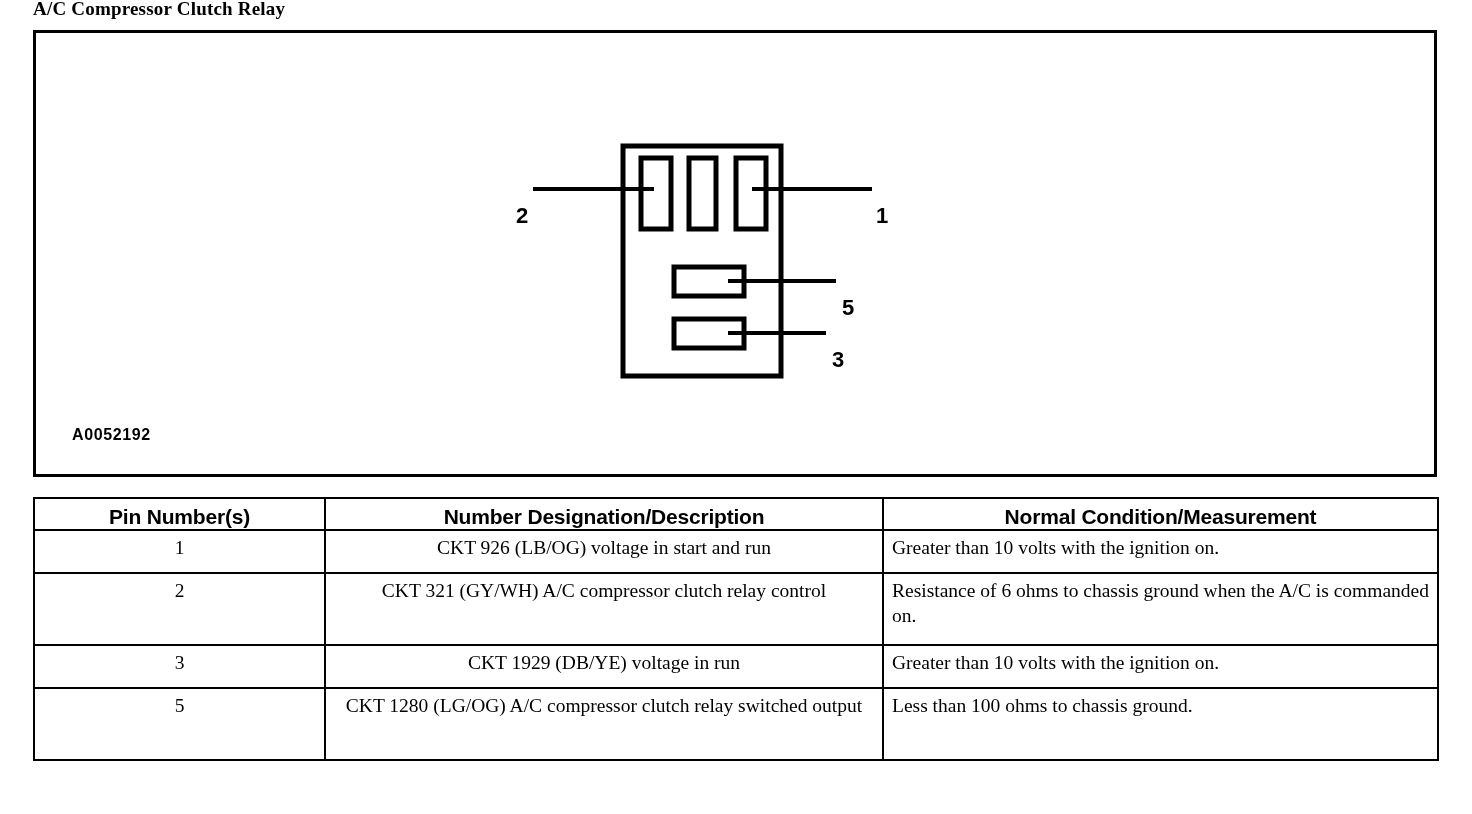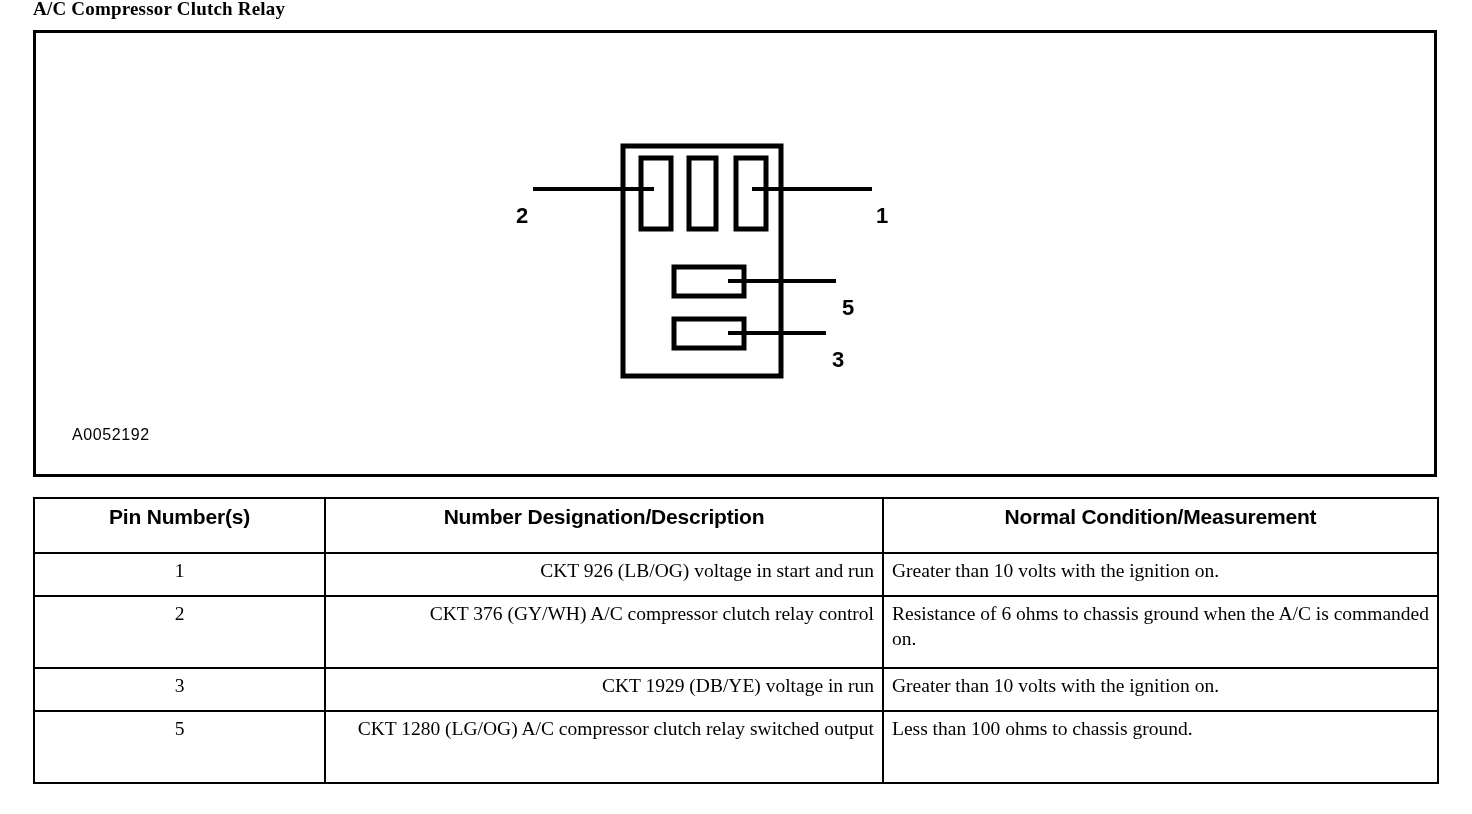--- a/index.html
+++ b/index.html
@@ -40,21 +40,21 @@
     box-sizing: border-box;
     background: #fff;
   }
 
   #figure-caption {
     position: absolute;
     left: 36px;
     top: 393px;
     font-family: "Liberation Sans", "DejaVu Sans", sans-serif;
     font-size: 16px;
-    font-weight: 400;
+    font-weight: 700;
     letter-spacing: 0.6px;
   }
 
   #relay-svg {
     position: absolute;
     left: 0;
     top: 0;
   }
 
   
@@ -72,30 +72,30 @@
     box-sizing: border-box;
     vertical-align: top;
     padding: 4px 8px 6px 8px;
   }
   #pin-table thead th {
     font-family: "Liberation Sans Narrow", "Liberation Sans", "DejaVu Sans", sans-serif;
     font-weight: bold;
     font-size: 21px;
     text-align: center;
     padding-top: 6px;
-    padding-bottom: 23px;
+    padding-bottom: 0;
     letter-spacing: -0.2px;
   }
   #pin-table tbody td {
     font-family: "Liberation Serif", "DejaVu Serif", serif;
     font-size: 19.5px;
     line-height: 1.3;
   }
   .col-pin   { width: 291px; text-align: center; }
-  .col-desc  { width: 558px; text-align: right; }
+  .col-desc  { width: 558px; text-align: center; }
   .col-meas  { width: 555px; text-align: left; }
   td.col-meas { text-align: justify; }
   .row-tall td { height: 72px; }
   .row-short td { height: 43px; }
 </style>
 </head>
 <body>
 
 <div id="page-title">A/C Compressor Clutch Relay</div>
 
@@ -141,21 +141,21 @@
     </tr>
   </thead>
   <tbody>
     <tr class="row-short">
       <td class="col-pin">1</td>
       <td class="col-desc">CKT 926 (LB/OG) voltage in start and run</td>
       <td class="col-meas">Greater than 10 volts with the ignition on.</td>
     </tr>
     <tr class="row-tall">
       <td class="col-pin">2</td>
-      <td class="col-desc">CKT 376 (GY/WH) A/C compressor clutch relay control</td>
+      <td class="col-desc">CKT 321 (GY/WH) A/C compressor clutch relay control</td>
       <td class="col-meas">Resistance of 6 ohms to chassis ground when the A/C is commanded on.</td>
     </tr>
     <tr class="row-short">
       <td class="col-pin">3</td>
       <td class="col-desc">CKT 1929 (DB/YE) voltage in run</td>
       <td class="col-meas">Greater than 10 volts with the ignition on.</td>
     </tr>
     <tr class="row-tall">
       <td class="col-pin">5</td>
       <td class="col-desc">CKT 1280 (LG/OG) A/C compressor clutch relay switched output</td>

